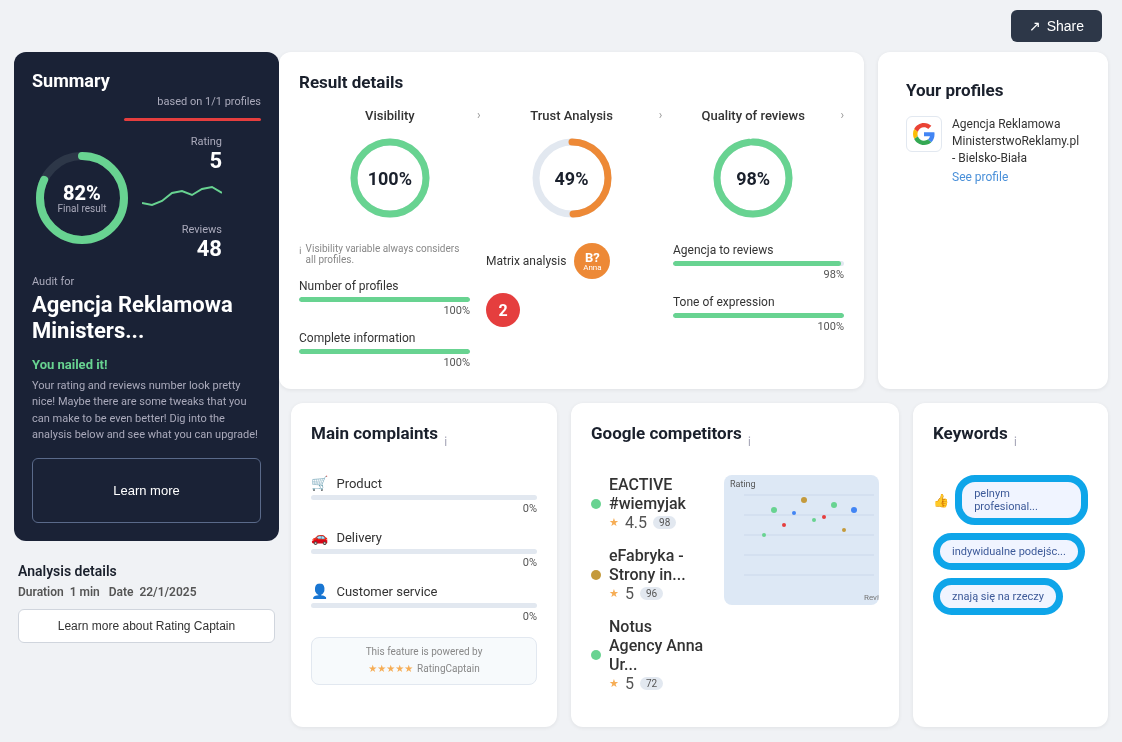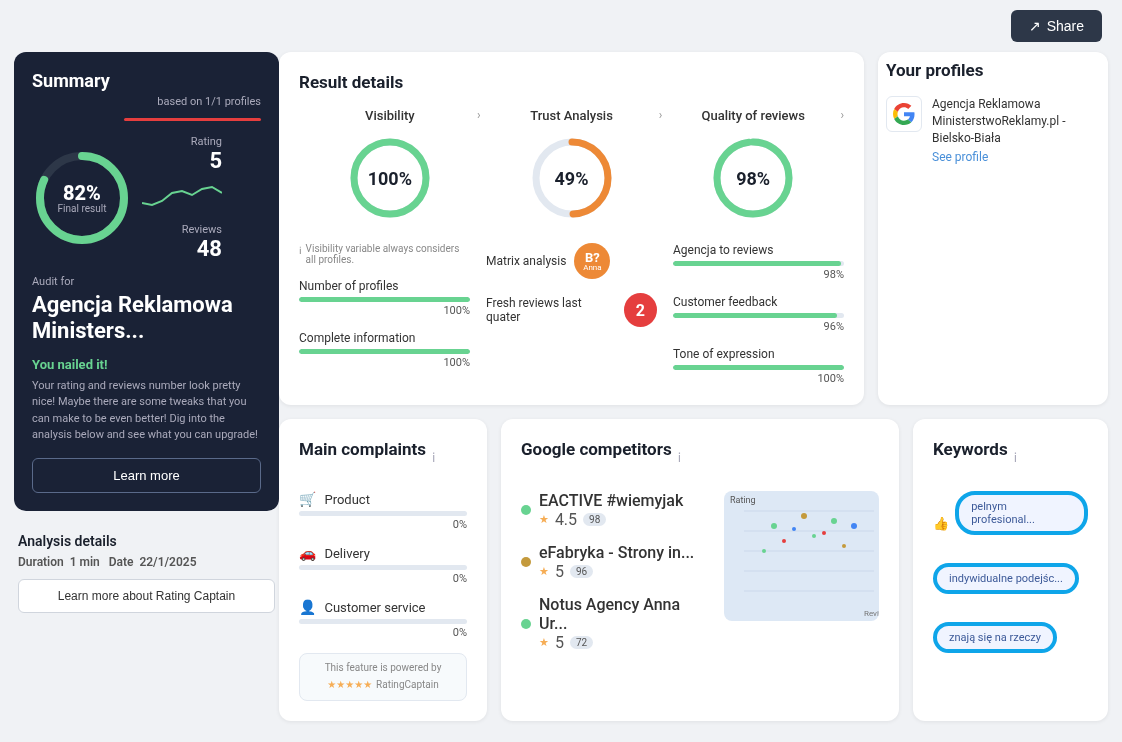--- a/index.html
+++ b/index.html
@@ -165,21 +165,21 @@
       line-height: 1.5;
       margin-bottom: 14px;
     }
 
     .learn-more-btn {
       width: 100%;
       background: transparent;
       border: 1.5px solid #5a6a8a;
       color: white;
       border-radius: 6px;
-      padding: 9px;
+      padding: 24px;
       font-size: 13px;
       cursor: pointer;
     }
 
     .analysis-details {
       padding: 10px 4px;
     }
 
     .analysis-title {
       font-size: 14px;
@@ -383,21 +383,21 @@
       color: white;
       font-weight: 700;
       font-size: 16px;
     }
 
     
     .profiles-card {
       width: 230px;
       background: white;
       border-radius: 12px;
-      padding: 8px;
+      padding: 28px;
       box-shadow: 0 1px 4px rgba(0,0,0,0.07);
       overflow: hidden;
     }
 
     .profile-entry {
       display: flex;
       align-items: flex-start;
       gap: 10px;
       margin-bottom: 12px;
     }
@@ -428,25 +428,26 @@
     }
 
     
     .bottom-row {
       display: flex;
       gap: 14px;
     }
 
     
     .complaints-card {
-      width: 208px;
+      width: 266px;
       background: white;
       border-radius: 12px;
       padding: 20px;
       box-shadow: 0 1px 4px rgba(0,0,0,0.07);
+      margin-left: 12px;
     }
 
     .card-title-row {
       display: flex;
       align-items: center;
       gap: 6px;
       margin-bottom: 16px;
     }
 
     .info-icon {
@@ -591,26 +592,26 @@
       width: 195px;
       background: white;
       border-radius: 12px;
       padding: 20px;
       box-shadow: 0 1px 4px rgba(0,0,0,0.07);
     }
 
     .keyword-tag {
       display: inline-block;
       background: #f0f4ff;
-      border: 4px solid #0ea5e9;
+      border: 7px solid #0ea5e9;
       border-radius: 20px;
       padding: 5px 12px;
       font-size: 11px;
       color: #3d5a99;
-      margin-bottom: 20px;
+      margin-bottom: 0;
       cursor: pointer;
     }
 
     .keyword-tag-row {
       display: flex;
       align-items: center;
       gap: 6px;
       margin-bottom: 8px;
     }
 
@@ -762,41 +763,33 @@
 
           <div class="detail-col">
             <div class="matrix-item">
               <div class="matrix-label">Matrix analysis</div>
               <div class="b-class-badge">
                 <span>B?</span>
                 <span class="b-class-sub">Anna</span>
               </div>
             </div>
             <div class="fresh-item">
-              <div class="fresh-label">Fresh reviews last quater</div>
               <div class="fresh-badge">
                 <span>2</span>
               </div>
             </div>
           </div>
 
           <div class="detail-col">
             <div class="progress-item">
               <div class="progress-label">Agencja to reviews</div>
               <div class="progress-bar-wrap">
                 <div class="progress-bar-fill" style="width:98%;background:#68d391;"></div>
               </div>
               <div class="progress-value">98%</div>
-            </div>
-            <div class="progress-item">
-              <div class="progress-label">Customer feedback</div>
-              <div class="progress-bar-wrap">
-                <div class="progress-bar-fill" style="width:96%;background:#68d391;"></div>
-              </div>
-              <div class="progress-value">96%</div>
             </div>
             <div class="progress-item">
               <div class="progress-label">Tone of expression</div>
               <div class="progress-bar-wrap">
                 <div class="progress-bar-fill" style="width:100%;background:#68d391;"></div>
               </div>
               <div class="progress-value">100%</div>
             </div>
           </div>
         </div>

